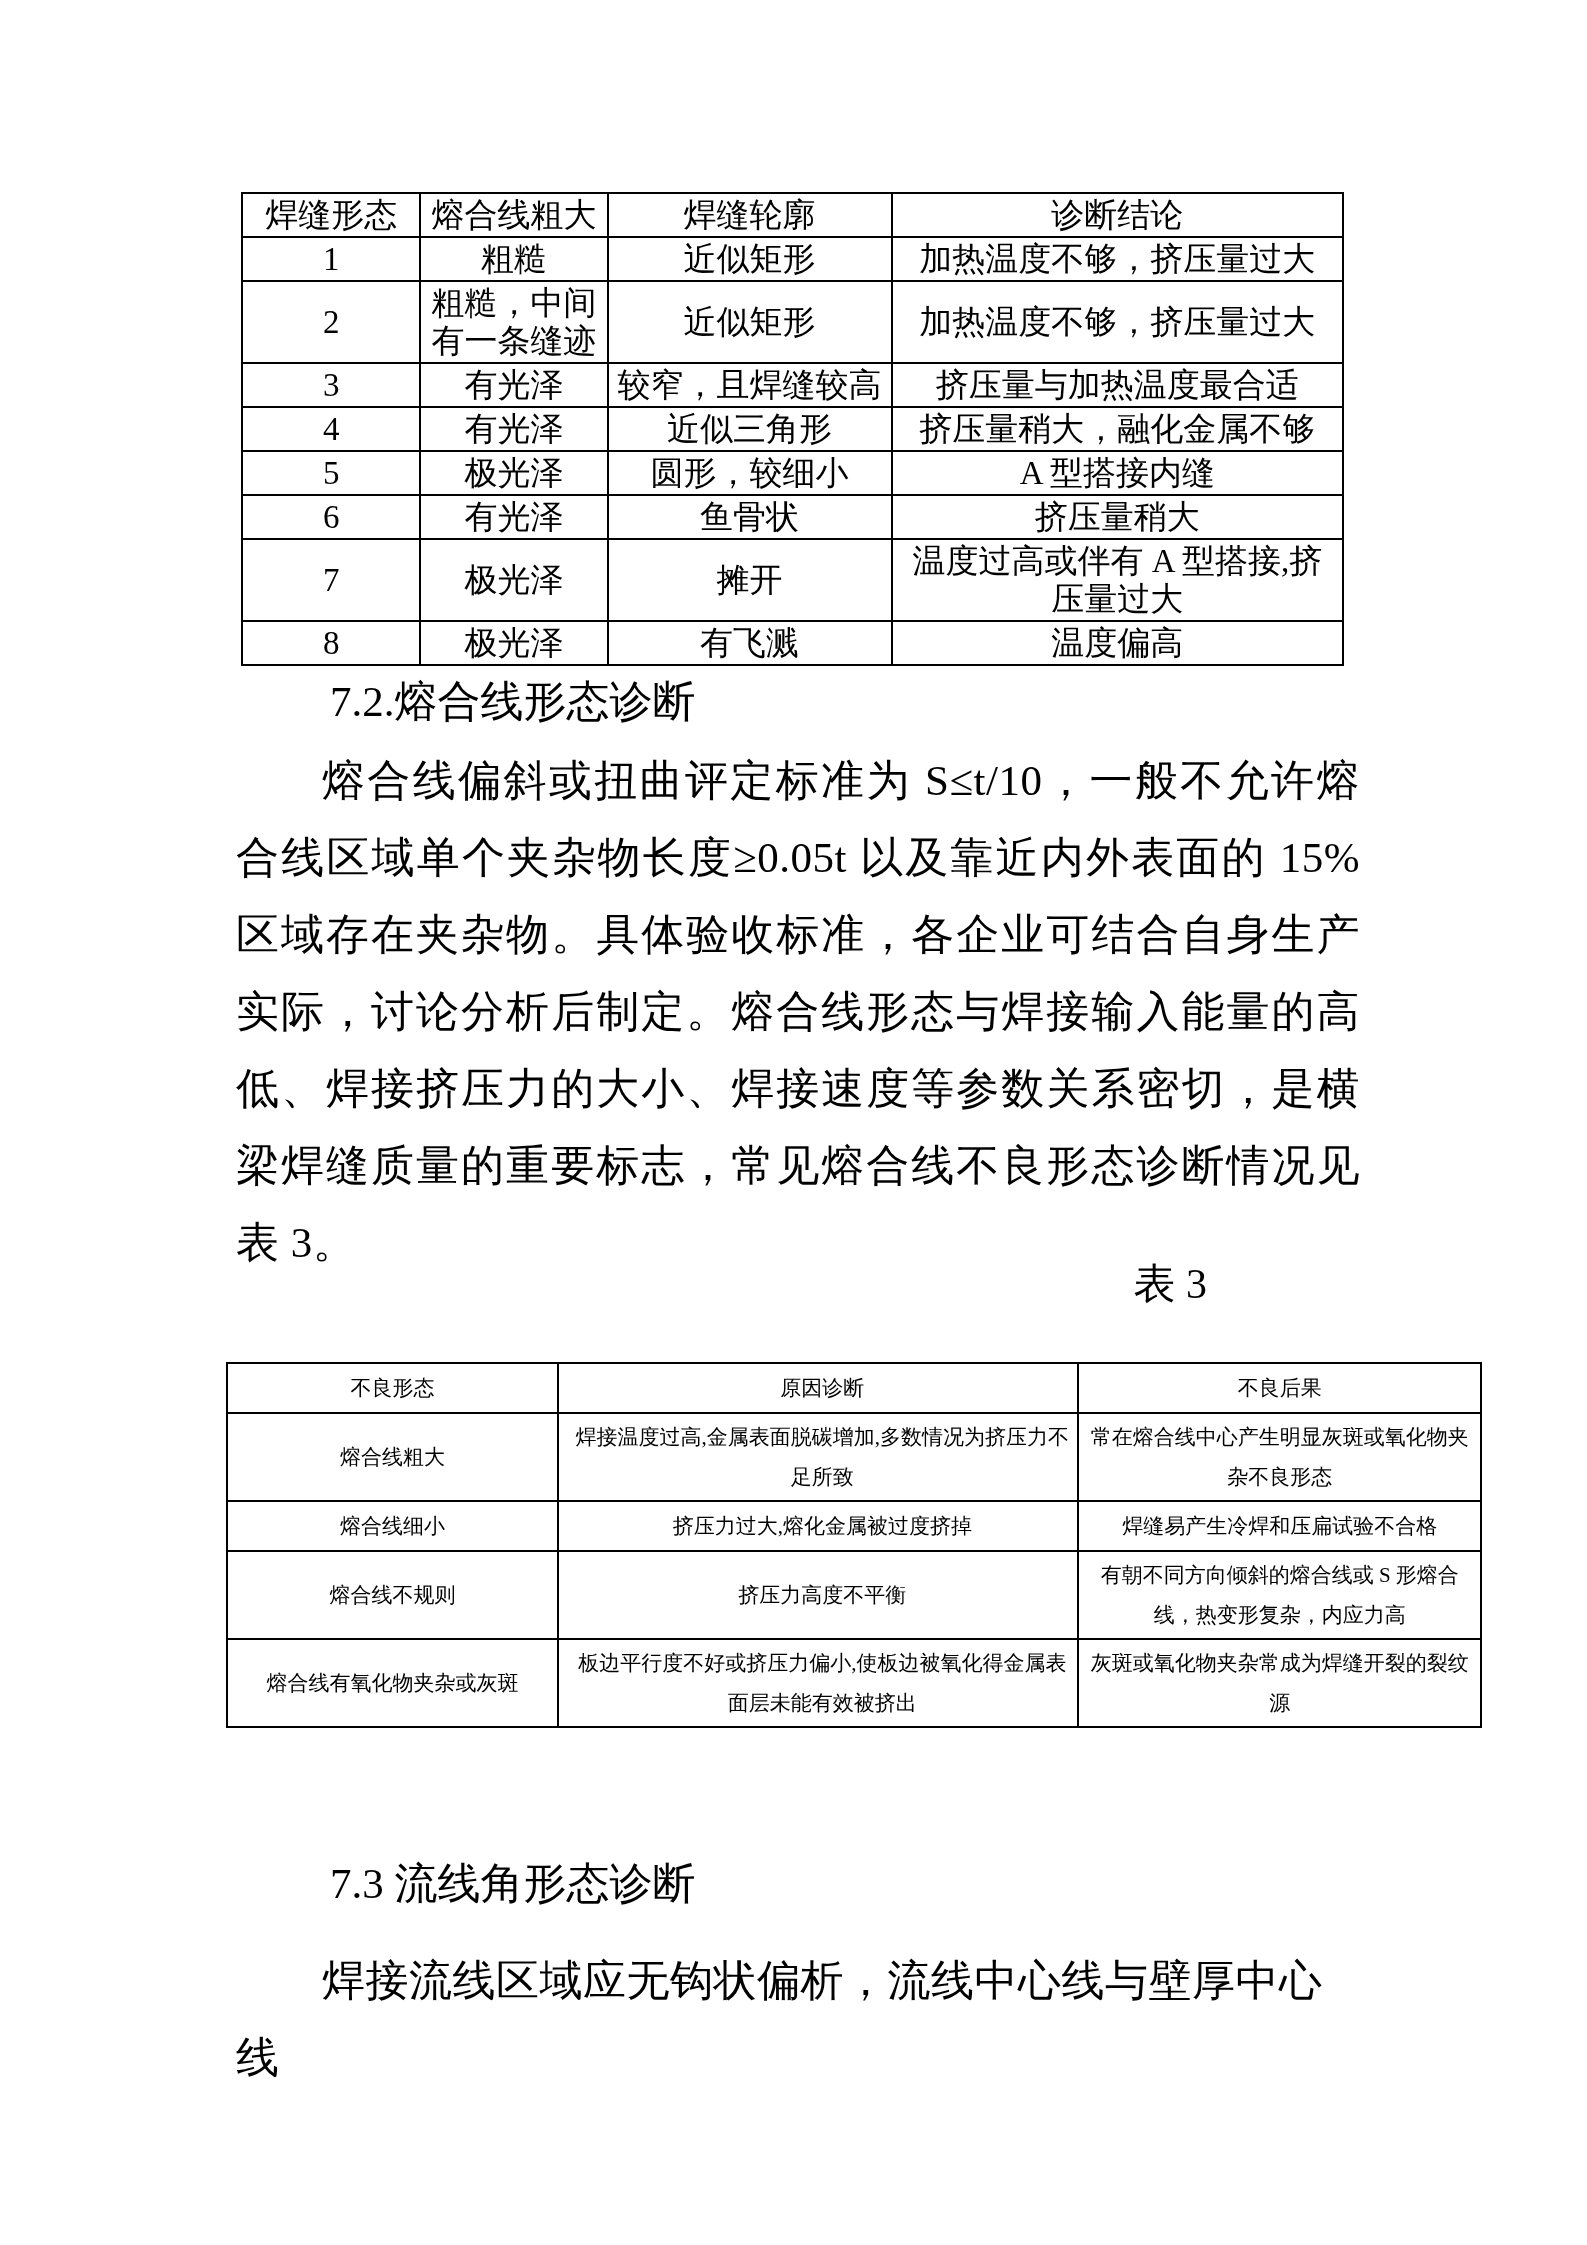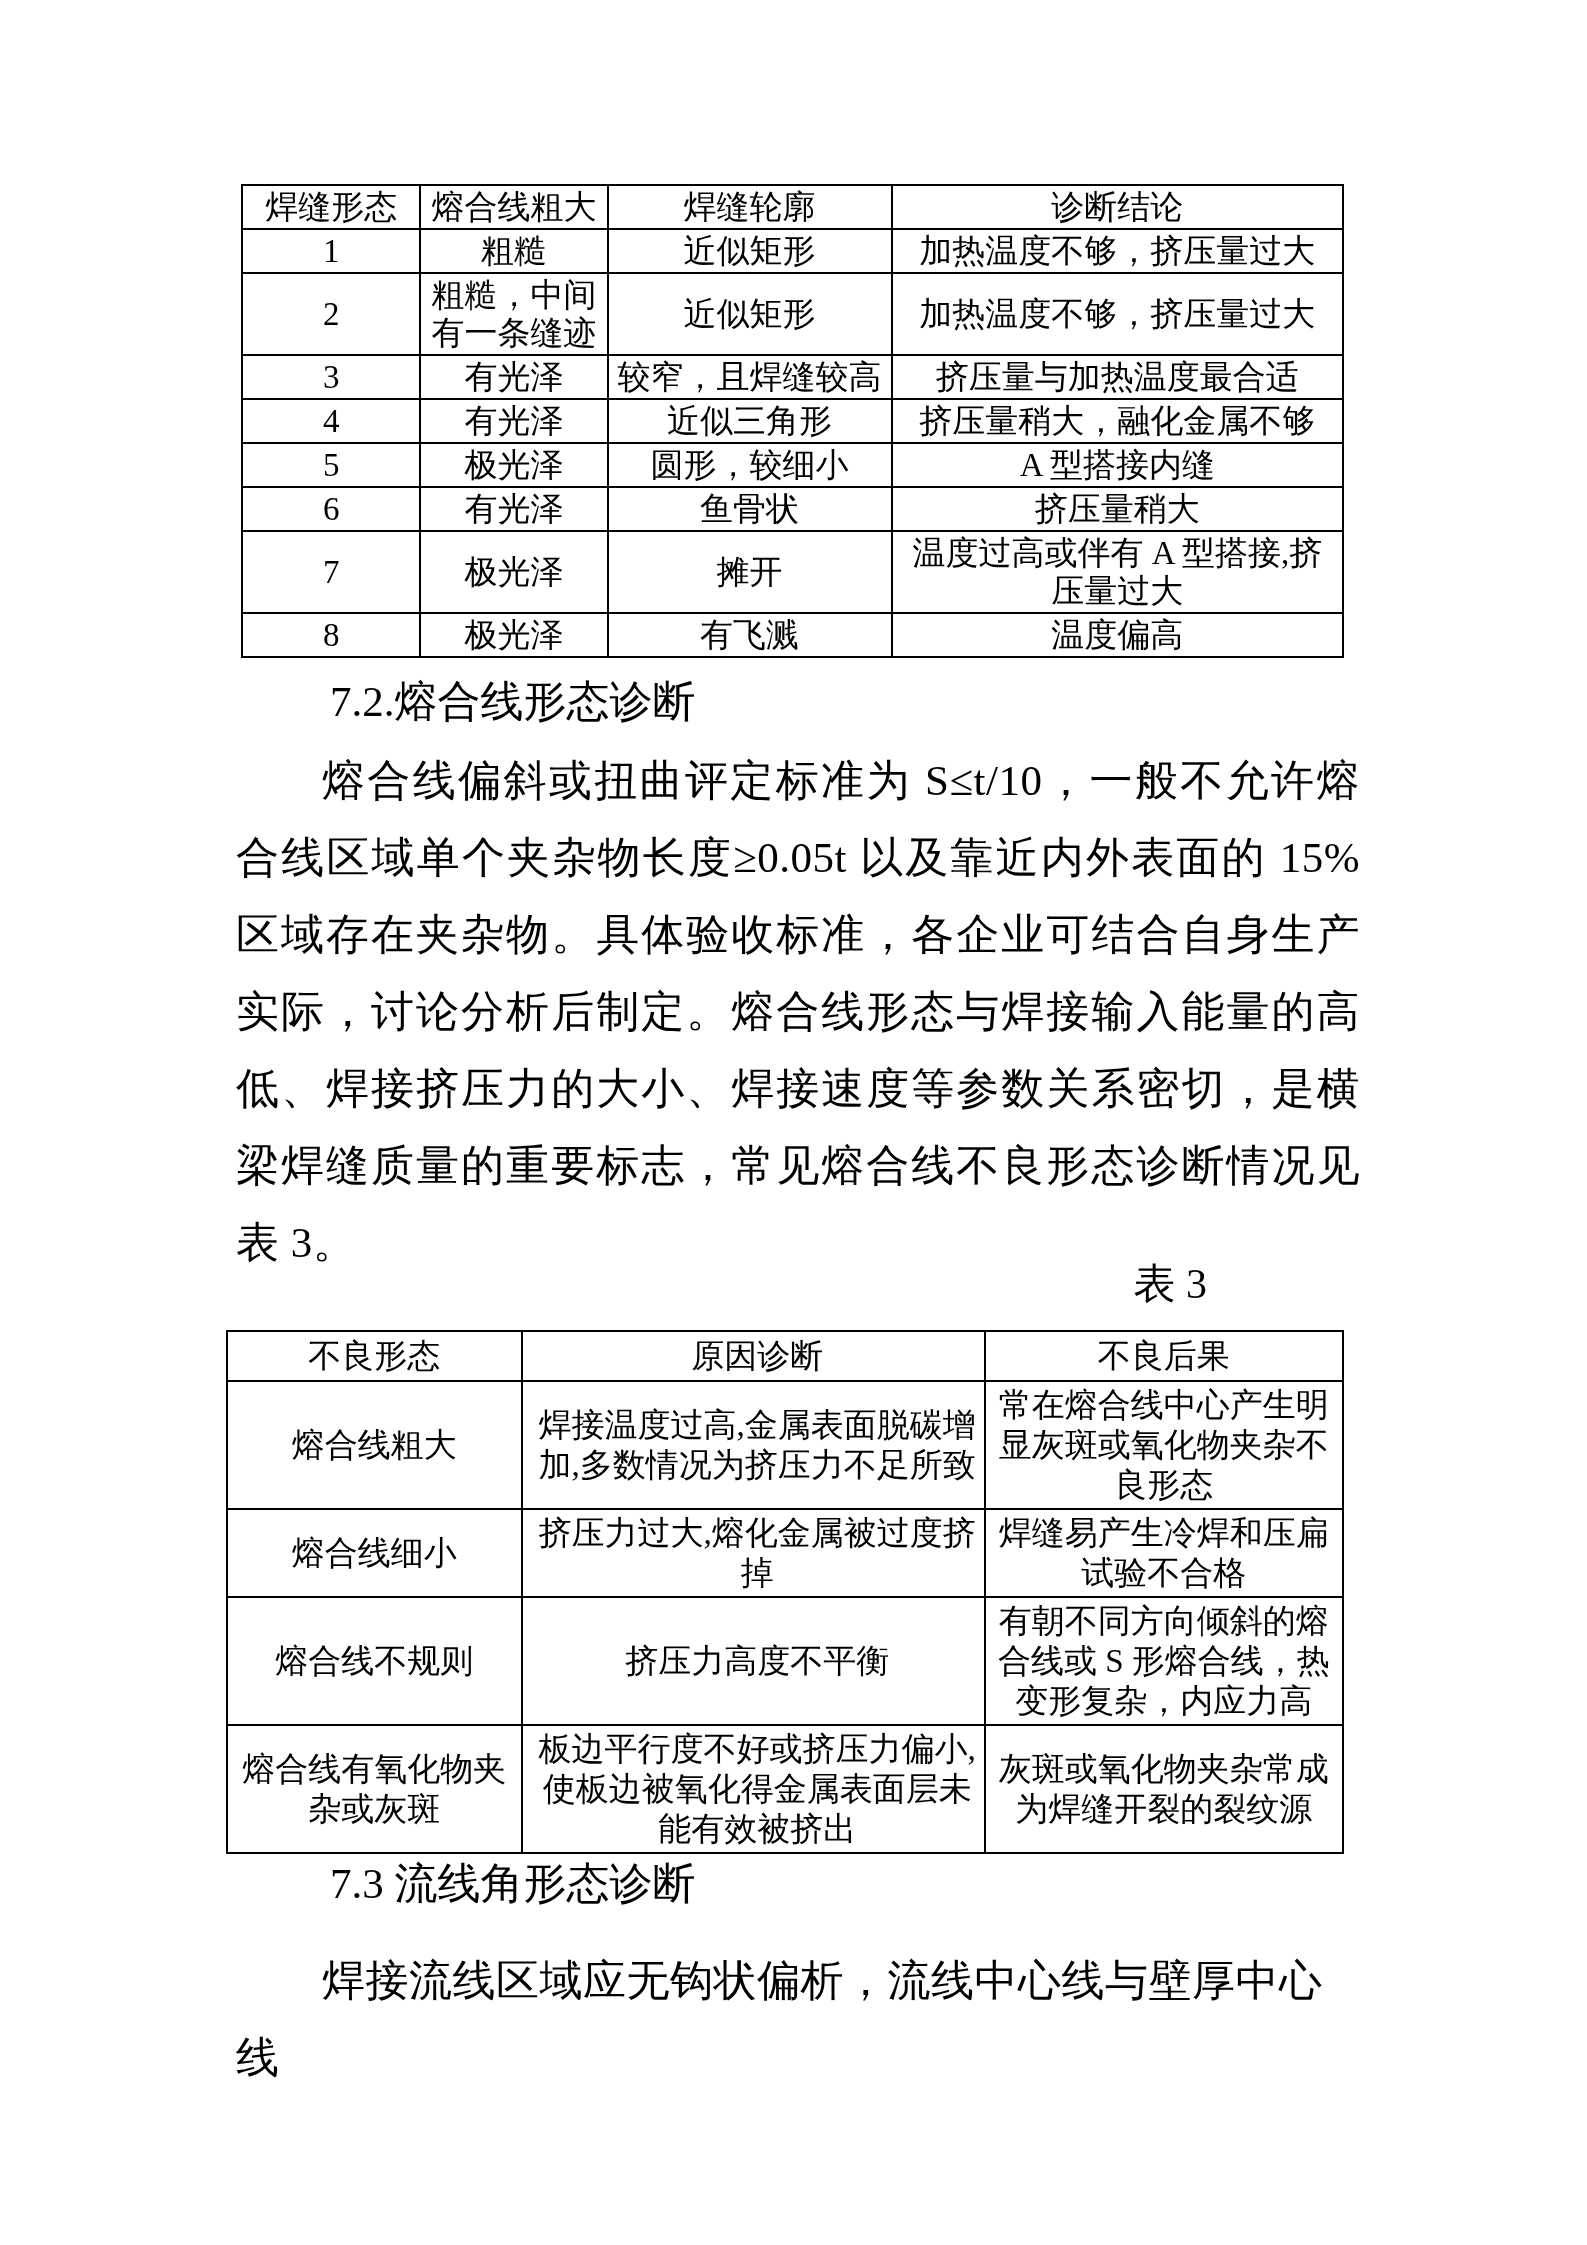--- a/index.html
+++ b/index.html
@@ -16,21 +16,21 @@
   table { border-collapse:collapse; table-layout:fixed; background:#ffffff; }
   th, td {
     border:2px solid #000000;
     text-align:center;
     vertical-align:middle;
     font-weight:normal;
     overflow:hidden;
   }
 
   
-  .t1 { position:absolute; left:241px; top:184px; width:1103px; font-size:33px; }
+  .t1 { position:absolute; left:241px; top:192px; width:1103px; font-size:33px; }
   .t1 th, .t1 td { line-height:38px; padding:2px 4px; height:42px; }
   .t1 th:nth-child(1), .t1 td:nth-child(1) { width:16.2%; }
   .t1 th:nth-child(2), .t1 td:nth-child(2) { width:17.0%; }
   .t1 th:nth-child(3), .t1 td:nth-child(3) { width:25.8%; }
   .t1 th:nth-child(4), .t1 td:nth-child(4) { width:41.0%; }
 
   
   .heading { position:absolute; font-size:43px; line-height:56px; white-space:nowrap; }
   .h72 { left:330px; top:674px; }
   .h73 { left:330px; top:1856px; }
@@ -45,21 +45,21 @@
   .p72 { top:742px; }
   .p73 { top:1942px; text-align:left; }
 
   
   .tlabel {
     position:absolute; left:243px; top:1256px; width:1124px;
     font-size:42px; text-align:right; padding-right:160px;
   }
 
   
-  .t3 { position:absolute; left:226px; top:1330px; width:1118px; font-size:33px; }
+  .t3 { position:absolute; left:226px; top:1362px; width:1256px; font-size:21px; }
   .t3 th, .t3 td { line-height:40px; padding:3px 4px; height:50px; }
   .t3 th:nth-child(1), .t3 td:nth-child(1) { width:26.4%; }
   .t3 th:nth-child(2), .t3 td:nth-child(2) { width:41.5%;padding-left:12px; }
   .t3 th:nth-child(3), .t3 td:nth-child(3) { width:32.1%; }
 </style>
 </head>
 <body>
 
 <div class="page">
 

